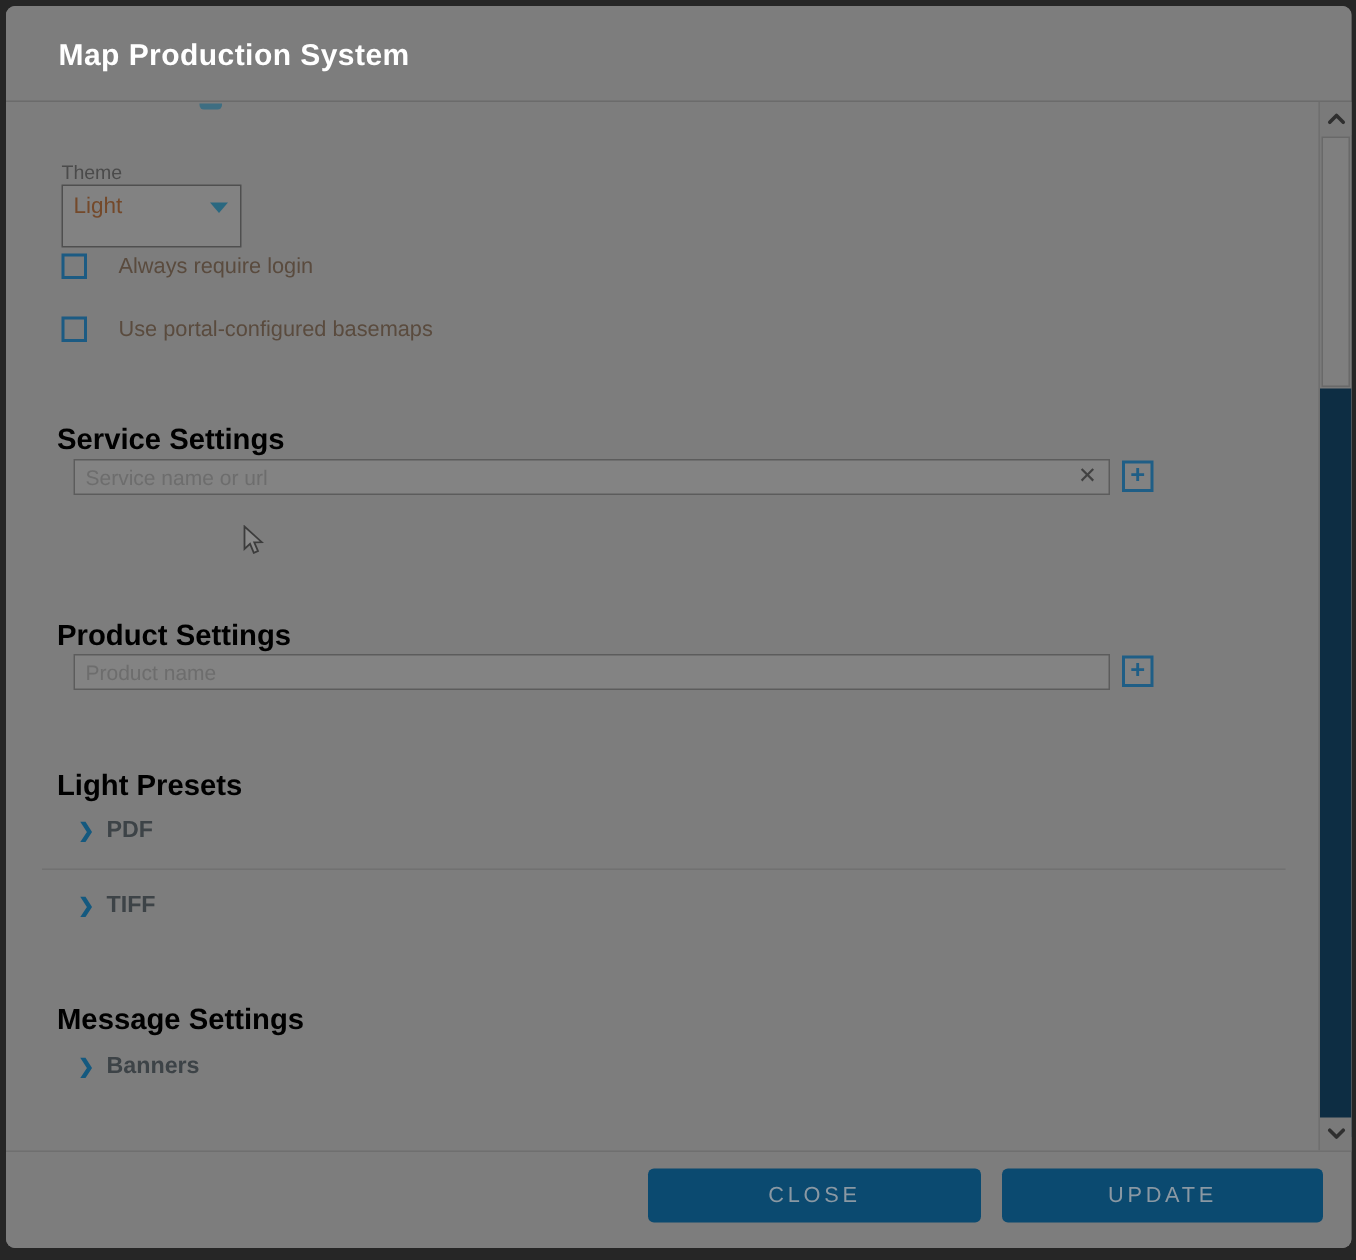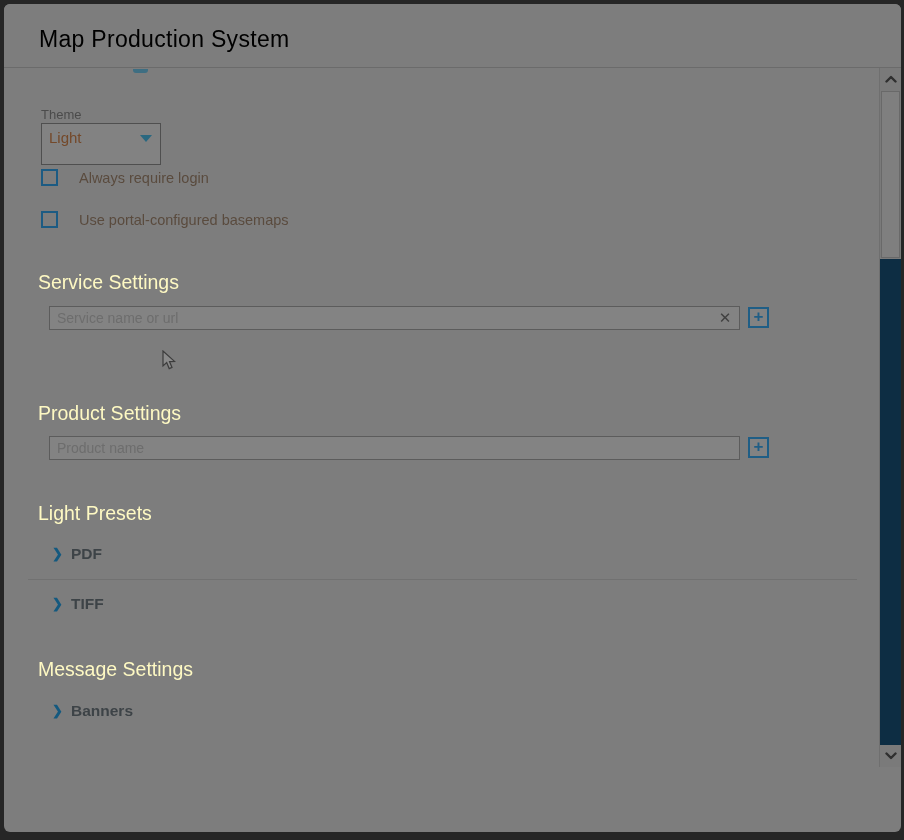--- a/index.html
+++ b/index.html
@@ -2,40 +2,40 @@
 <html><head>
 <meta charset="utf-8">
 <style>
   * { margin:0; padding:0; box-sizing:border-box; }
   html,body { width:904px; height:840px; background:#2b2b2b; font-family:"Liberation Sans", sans-serif; overflow:hidden; }
   #frame { position:relative; width:904px; height:840px; background:#262626; }
   #dialog { position:absolute; left:4px; top:4px; right:3px; bottom:8px; background:#7d7d7d; border-radius:6px; overflow:hidden; }
 
   
   .header { position:absolute; left:0; top:0; right:0; height:63px; background:#7d7d7d; }
-  .title { position:absolute; left:35px; top:22px; font-size:23px; font-weight:400; color:#000000; letter-spacing:0.3px; }
+  .title { position:absolute; left:35px; top:22px; font-size:20px; font-weight:700; color:#ffffff; letter-spacing:0.3px; }
   .header-divider { position:absolute; left:0; top:63px; right:0; height:1px; background:#6b6b6b; }
 
   
   .content { position:absolute; left:0; top:64px; right:0; bottom:65px; background:#7d7d7d; }
 
   .sliver { position:absolute; left:129px; top:1px; width:15px; height:4px; background:#3e6e82; border-radius:0 0 3px 3px; }
 
   .field-label { position:absolute; font-size:13px; color:#4b4b4b; }
   .theme-label { left:37px; top:39px; }
   .theme-select { position:absolute; left:37px; top:55px; width:120px; height:42px; background:#828282; border:1px solid #4f4f4f; }
   .theme-value { position:absolute; left:7px; top:5px; font-size:15px; color:#74492a; }
   .select-caret { position:absolute; right:8px; top:11px; width:0; height:0; border-left:6px solid transparent; border-right:6px solid transparent; border-top:7px solid #2a6880; }
 
   .checkbox-row { position:absolute; left:37px; height:18px; }
   .cbrow1 { top:101px; } .cbrow2 { top:143px; }
   .checkbox { position:absolute; left:0; top:0; width:17px; height:17px; border:2px solid #1c5b83; background:transparent; }
   .checkbox-label { position:absolute; left:38px; top:1px; font-size:14.5px; color:#5a4b3e; white-space:nowrap; }
 
-  .section-title { position:absolute; left:34px; font-size:19.5px; font-weight:400; color:#fef9c3; }
+  .section-title { position:absolute; left:34px; font-size:19.5px; font-weight:700; color:#000000;margin-top:11px; }
   .st-service { top:203px; } .st-product { top:334px; } .st-export { top:434px; } .st-message { top:590px; }
 
   .text-input { position:absolute; left:45px; width:691px; height:24px; background:#838383; border:1px solid #5c5c5c; font-size:14px; color:#3c3c3c; padding:0 26px 0 7px; font-family:"Liberation Sans", sans-serif; }
   .text-input::placeholder { color:#6d6d6d; opacity:1; }
   .inp-service { top:238px; } .inp-product { top:368px; }
   .clear-icon { position:absolute; left:712px; top:241px; width:18px; height:18px; font-size:15px; color:#414141; text-align:center; line-height:18px; cursor:pointer; }
   .add-btn { position:absolute; left:744px; width:21px; height:21px; border:2px solid #1f5e86; background:#828282; color:#1f5e86; font-size:17px; font-weight:bold; line-height:16px; text-align:center; cursor:pointer; }
   .add-service { top:239px; } .add-product { top:369px; }
 
   .expander-row { position:absolute; left:48px; height:20px; cursor:pointer; }
@@ -127,15 +127,19 @@
       </div>
       <div class="scroll-thumb"></div>
       <div class="scroll-track-navy"></div>
       <div class="scroll-btn sb-down">
         <svg width="12" height="8" viewBox="0 0 12 8" style="margin-top:7px">
           <polyline points="1.5,1.5 6,6 10.5,1.5" fill="none" stroke="#2f2f2f" stroke-width="2.4" stroke-linecap="round" stroke-linejoin="round"></polyline>
         </svg>
       </div>
     </div>
 
+    <div class="footer">
+      <button class="btn btn-close">CLOSE</button>
+      <button class="btn btn-update">UPDATE</button>
+    </div>
 
   </div>
 </div>
 
 </body></html>

